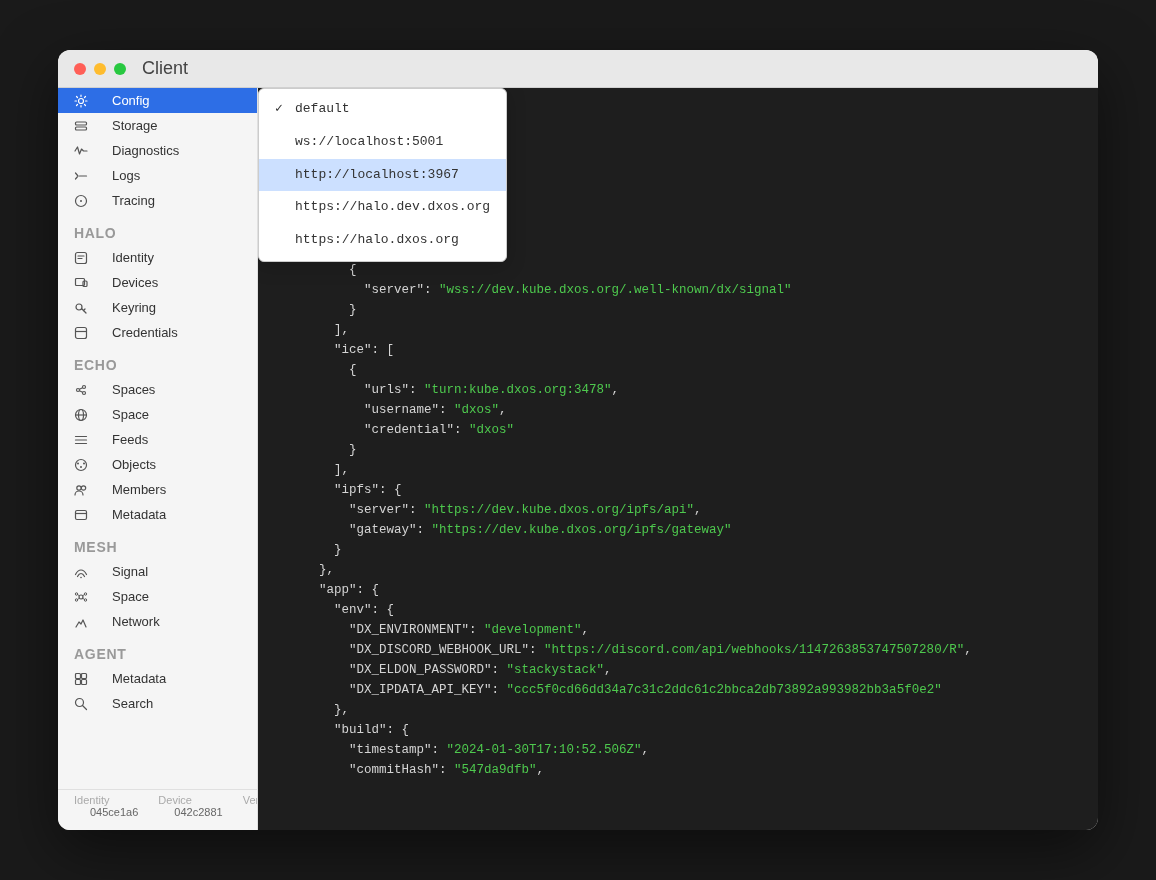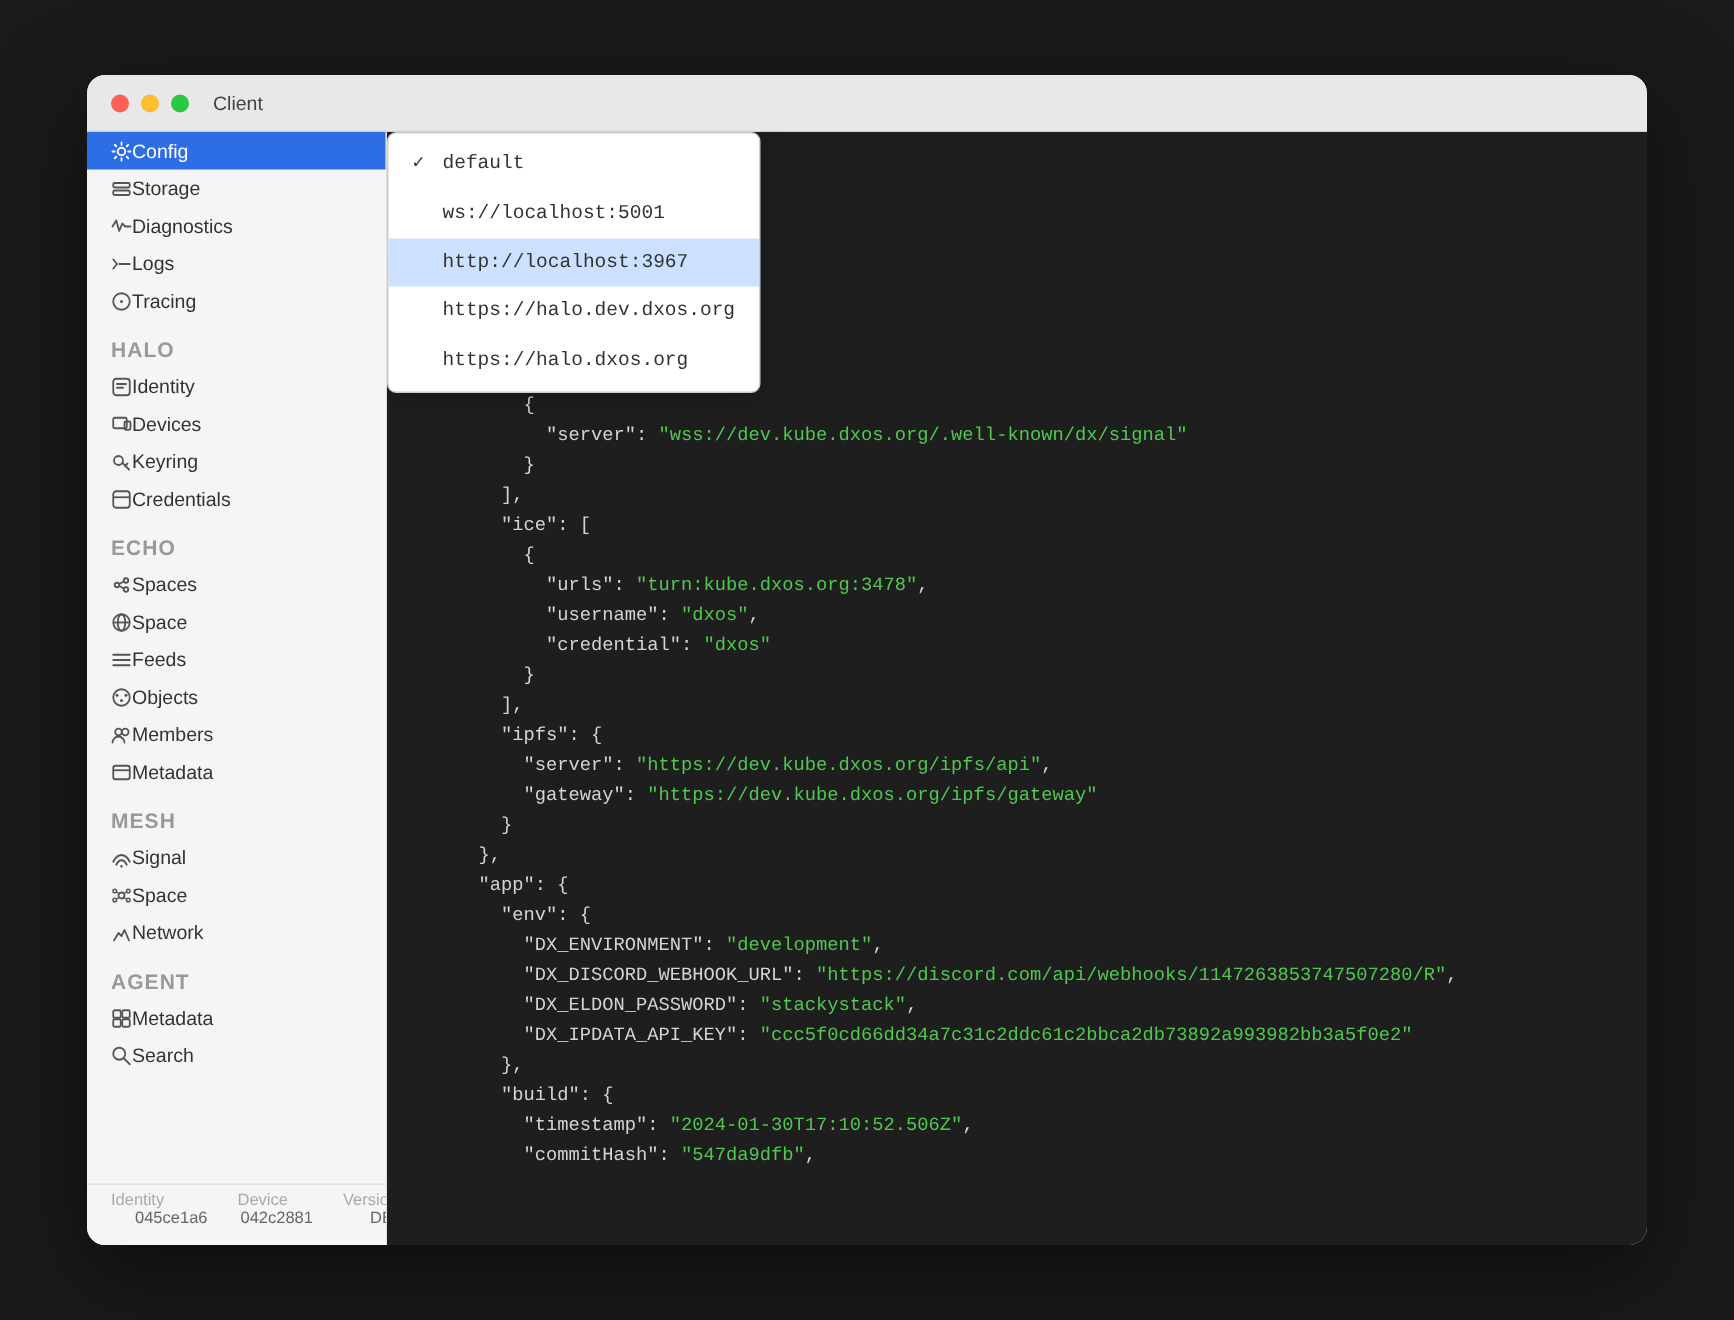--- a/index.html
+++ b/index.html
@@ -33,42 +33,42 @@
     }
     .traffic-light {
       width: 12px; height: 12px; border-radius: 50%;
       display: inline-block;
     }
     .tl-red { background: #ff5f57; }
     .tl-yellow { background: #febc2e; }
     .tl-green { background: #28c840; }
     .titlebar-title {
       margin-left: 8px;
-      font-size: 13px;
+      font-size: 18px;
       color: #444;
       font-weight: 500;
     }
     .main-layout {
       display: flex;
       flex: 1;
       overflow: hidden;
     }
     .sidebar {
       width: 200px;
       background: #f5f5f5;
       border-right: 1px solid #e0e0e0;
       display: flex;
       flex-direction: column;
       overflow-y: auto;
       padding-bottom: 8px;
     }
     .sidebar-item {
       display: flex;
       align-items: center;
-      gap: 0;
+      gap: 24px;
       padding: 5px 16px;
       font-size: 13px;
       color: #333;
       cursor: pointer;
       border-radius: 0;
     }
     .sidebar-item.active {
       background: #2d6ee6;
       color: white;
     }
@@ -331,21 +331,21 @@
 
       <div style="flex:1"></div>
 
       <div class="footer">
         <span class="footer-item">
           <span class="label">Identity</span>
           <span style="margin-left:16px" class="value">045ce1a6</span>
         </span>
         <span class="footer-item">
           <span class="label">Device</span>
-          <span style="margin-left:2px" class="value">042c2881</span>
+          <span style="margin-left:16px" class="value">042c2881</span>
         </span>
         <span class="footer-item">
           <span class="label">Version</span>
           <span style="margin-left:18px" class="value">DEV</span>
         </span>
       </div>
     </div>
 
     <div class="content-area" style="position:relative;">
 

